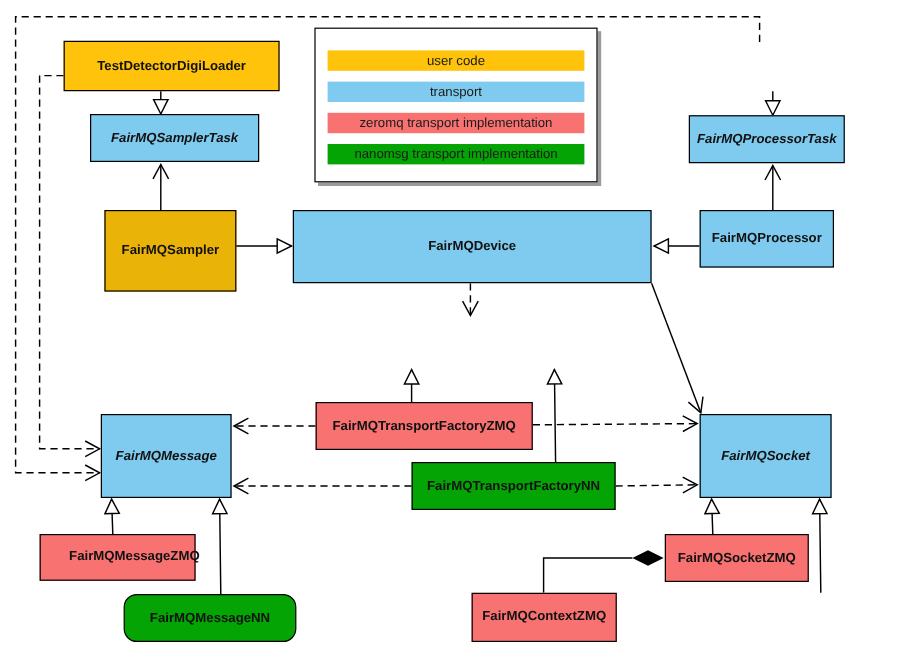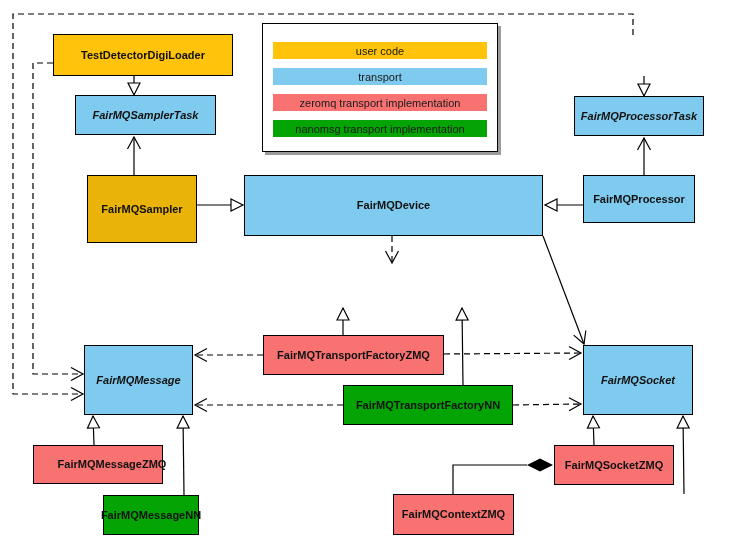--- a/index.html
+++ b/index.html
@@ -103,20 +103,20 @@
   <div class="node abstract" style="left: 84px; top: 345px; width: 109px; height: 70px; background-color: rgb(127, 203, 239);">FairMQMessage</div>
 
   <div class="node abstract" style="left: 583px; top: 345px; width: 110px; height: 70px; background-color: rgb(127, 203, 239);">FairMQSocket</div>
 
   <div class="node" style="left: 263px; top: 335px; width: 181px; height: 40px; background-color: rgb(248, 114, 114);">FairMQTransportFactoryZMQ</div>
 
   <div class="node" style="left: 343px; top: 385px; width: 170px; height: 40px; background-color: rgb(3, 164, 3);">FairMQTransportFactoryNN</div>
 
   <div class="node" style="left: 33px; top: 445px; width: 130px; height: 39px; background-color: rgb(248, 114, 114); padding-left: 28px;">FairMQMessageZMQ</div>
 
-  <div class="node" style="left: 103px; top: 495px; width: 96px; height: 40px; background-color: rgb(3, 164, 3);">FairMQMessageNN</div>
+  <div class="node" style="left: 103px; top: 495px; width: 144px; height: 40px; background-color: rgb(3, 164, 3); border-radius: 11px;">FairMQMessageNN</div>
 
   <div class="node" style="left: 393px; top: 494px; width: 121px; height: 41px; background-color: rgb(248, 114, 114);">FairMQContextZMQ</div>
 
   <div class="node" style="left: 554px; top: 445px; width: 120px; height: 40px; background-color: rgb(248, 114, 114);">FairMQSocketZMQ</div>
 
 
 </div>
 
 </body></html>

